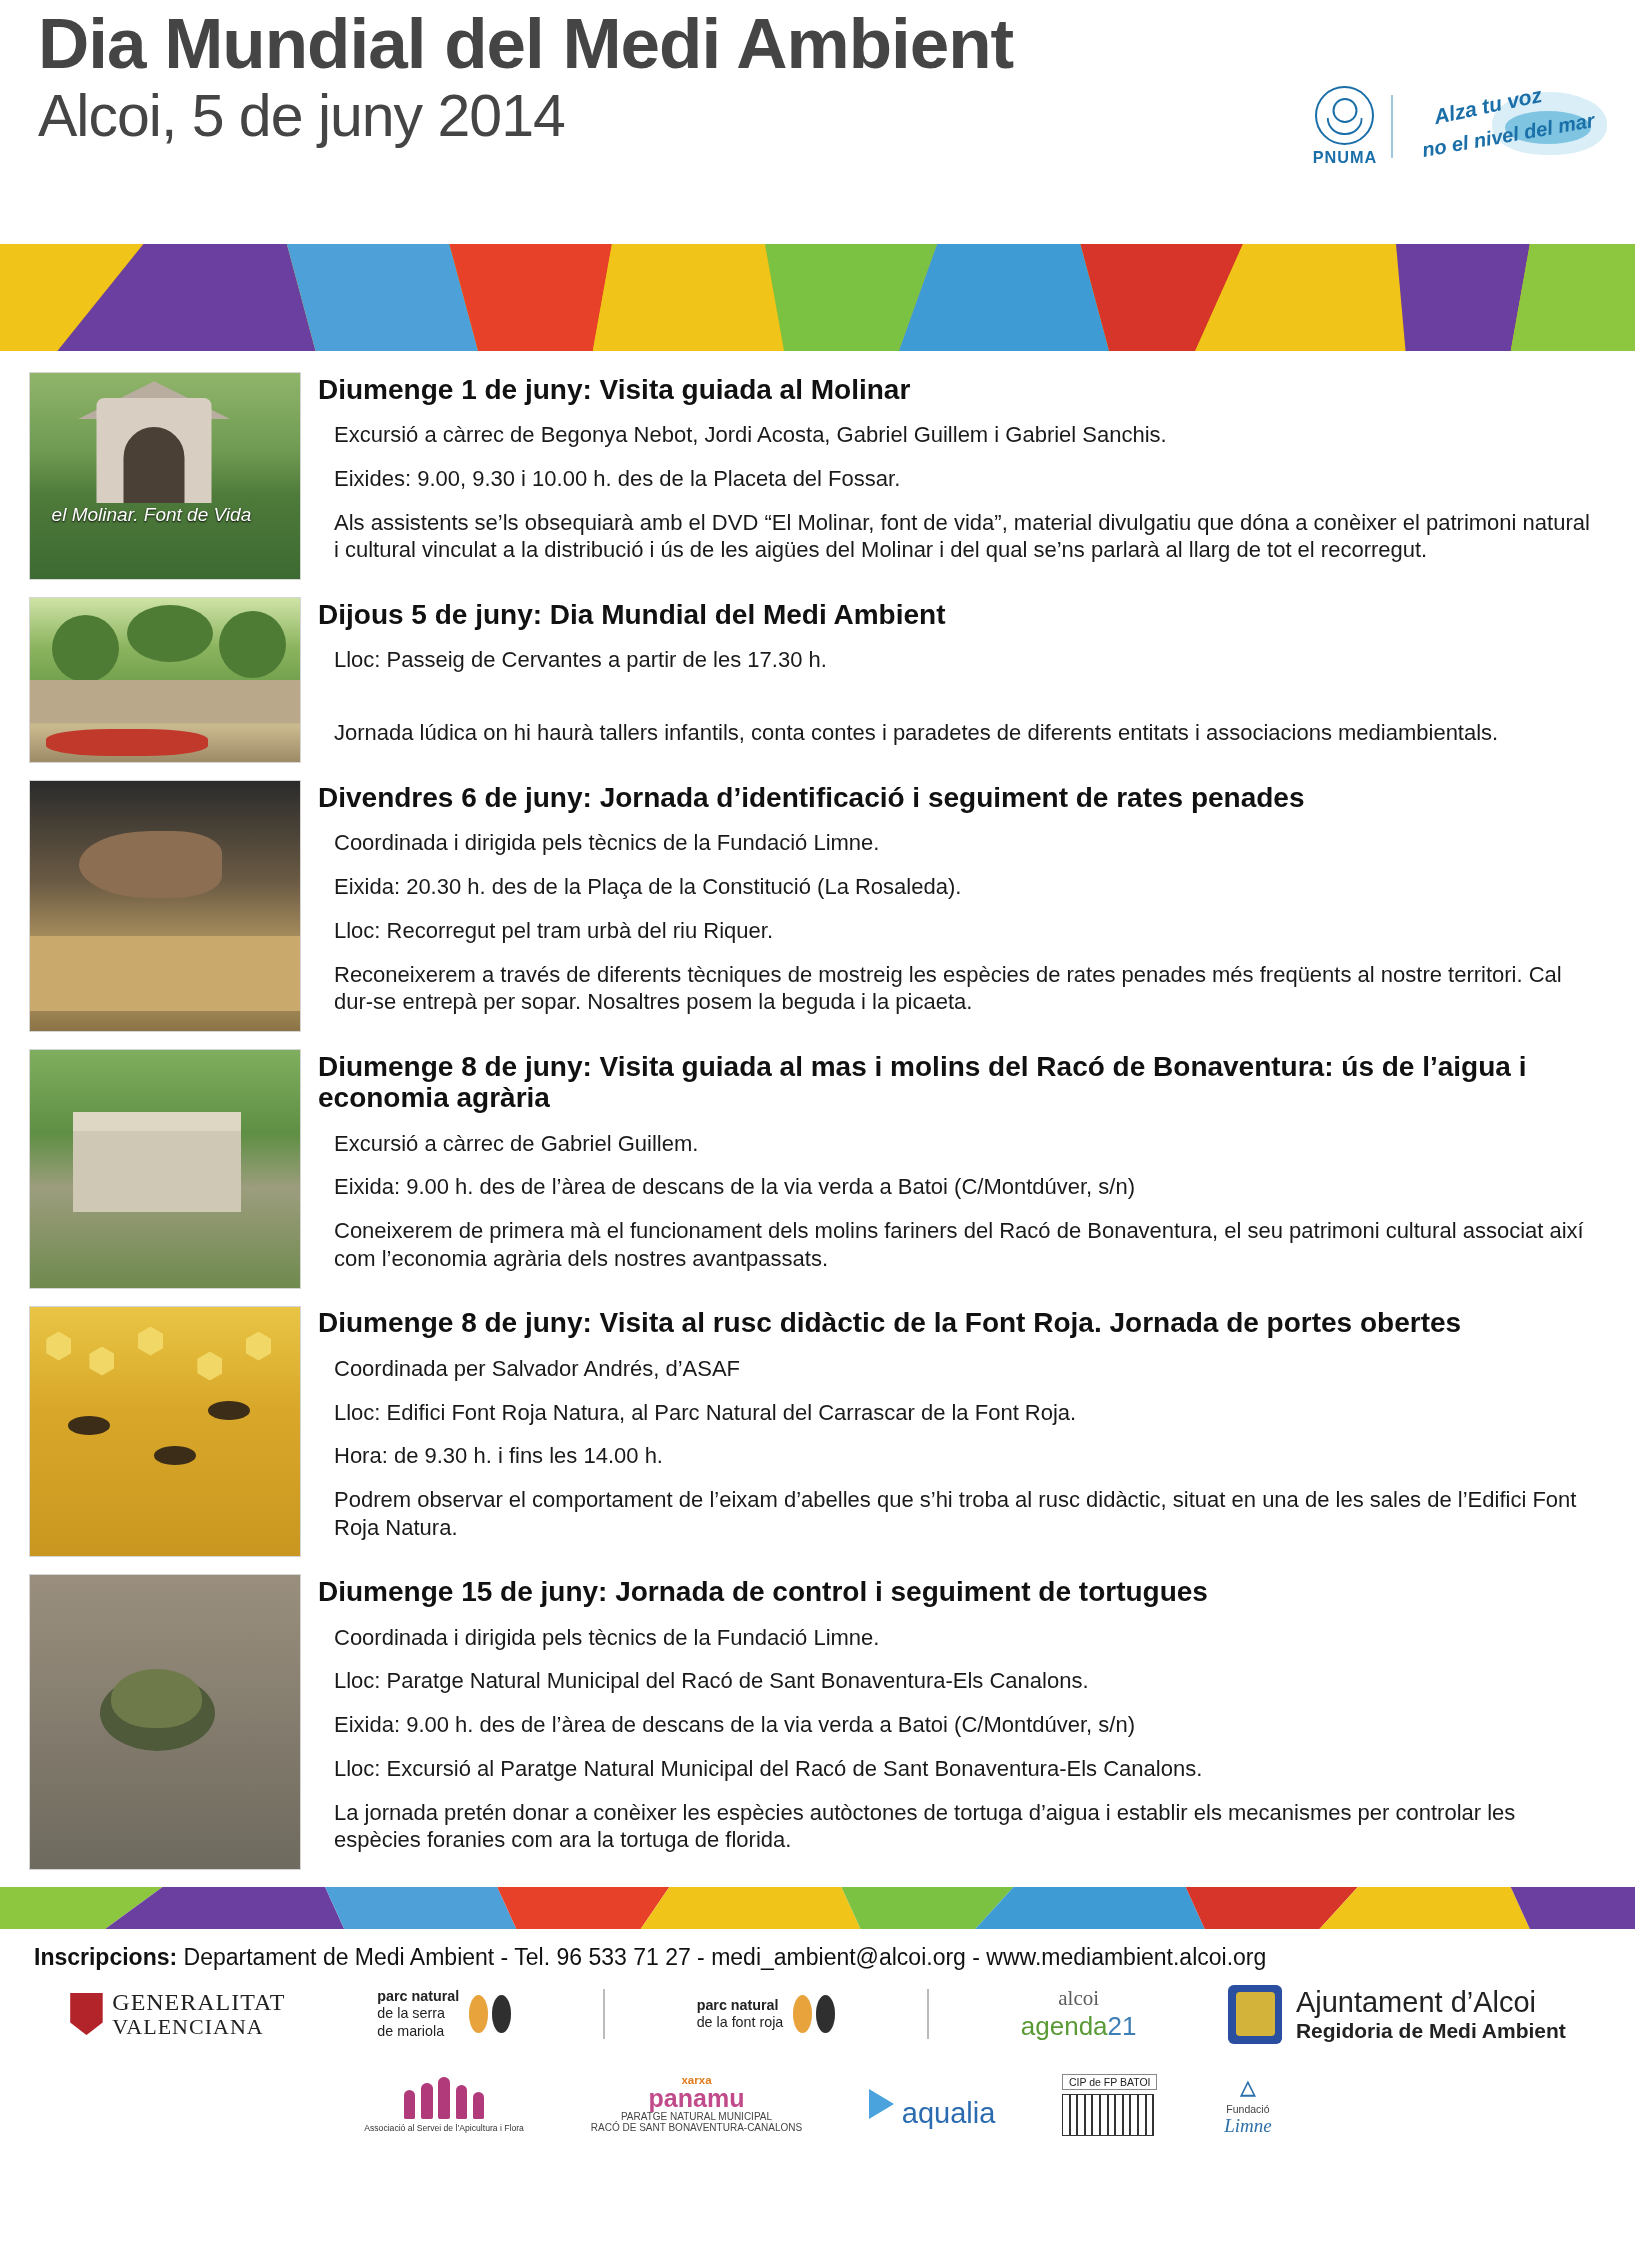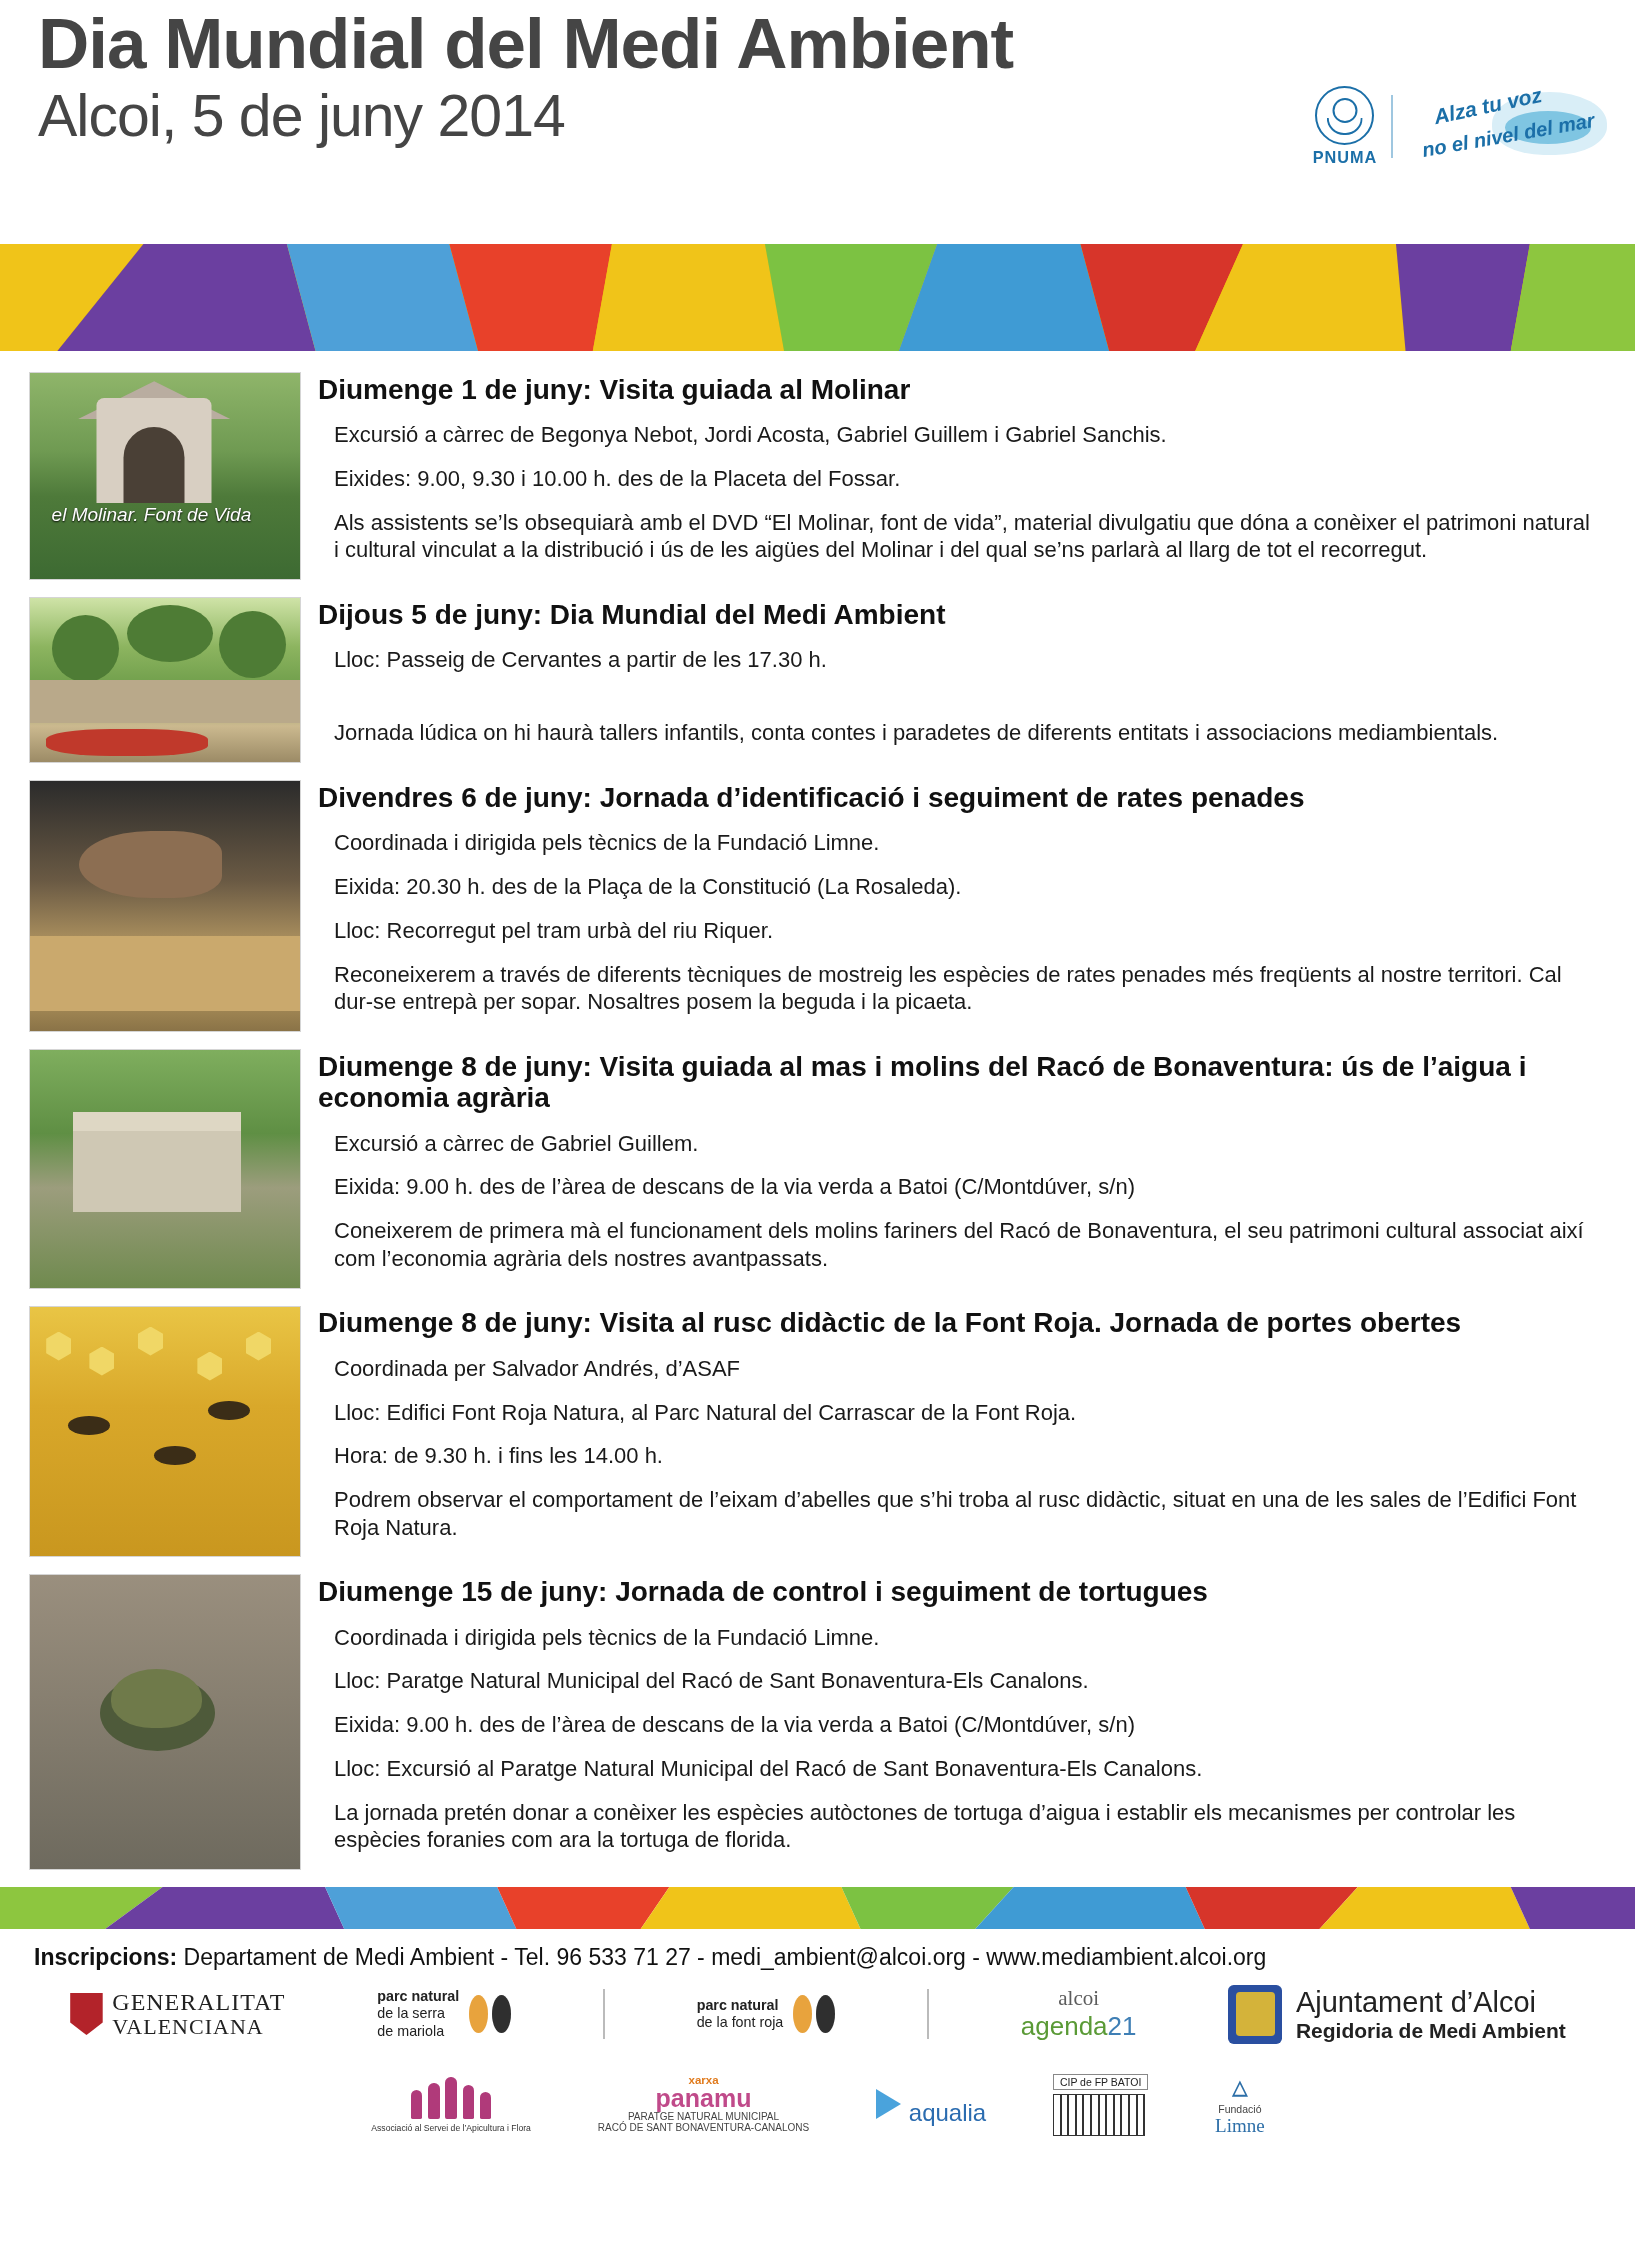--- a/index.html
+++ b/index.html
@@ -235,29 +235,29 @@
   .l-asaf { text-align:center; }
   .l-asaf .bars { display:flex; gap:5.7px; justify-content:center; align-items:flex-end; height:44px;}
   .l-asaf .bars i { display:block; width:11.5px; background:#b03a7a; border-radius:5.7px 5.7px 1.9px 1.9px;}
   .l-asaf .cap { font-size:8.6px; color:#333; margin-top:3.8px;}
   .l-panamu { text-align:center; }
   .l-panamu .big { font-size:25px; font-weight:bold; color:#c04a8a; line-height:1;}
   .l-panamu .sm { font-size:10px; color:#444; }
   .l-panamu .xarxa { font-size:11.5px; color:#e07b1e; font-weight:bold;}
   .l-aqualia { display:flex; align-items:center; gap:7.6px;}
   .l-aqualia .arrow { width:0;height:0;border-left:25px solid #4aa3dc;border-top:15.3px solid transparent;border-bottom:15.3px solid transparent;}
-  .l-aqualia .txt { font-size:24px; color:#2b6cb0;margin-top:19px; }
+  .l-aqualia .txt { font-size:29px; color:#2b6cb0;margin-top:19px; }
   .l-batoi { text-align:center; }
   .l-batoi .cap { font-size:10.5px; color:#222; border:1px solid #888; padding:1px 5.7px; display:inline-block;}
   .l-batoi .box { width:92px;height:42px;border:1.9px solid #333;margin-top:3.8px;background:
       repeating-linear-gradient(90deg,#fff 0 5.7px,#333 5.7px 7.6px);}
   .l-limne { text-align:center; }
   .l-limne .mark { font-size:32.5px; color:#2d6fa8; font-family:"Liberation Serif", serif; line-height:1;}
   .l-limne .t1 { font-size:10.5px; color:#444;}
-  .l-limne .t2 { font-size:19px; color:#2d6fa8; font-family:"Liberation Serif", serif;}
+  .l-limne .t2 { font-size:19px; color:#2d6fa8; font-family:"Liberation Serif", serif;font-style:italic;}
 </style>
 </head>
 <body>
 
 <div class="header">
   <div class="title-main">Dia Mundial del Medi Ambient</div>
   <div class="title-sub">Alcoi, 5 de juny 2014</div>
 
   <div class="logos-top">
     <div class="pnuma">

